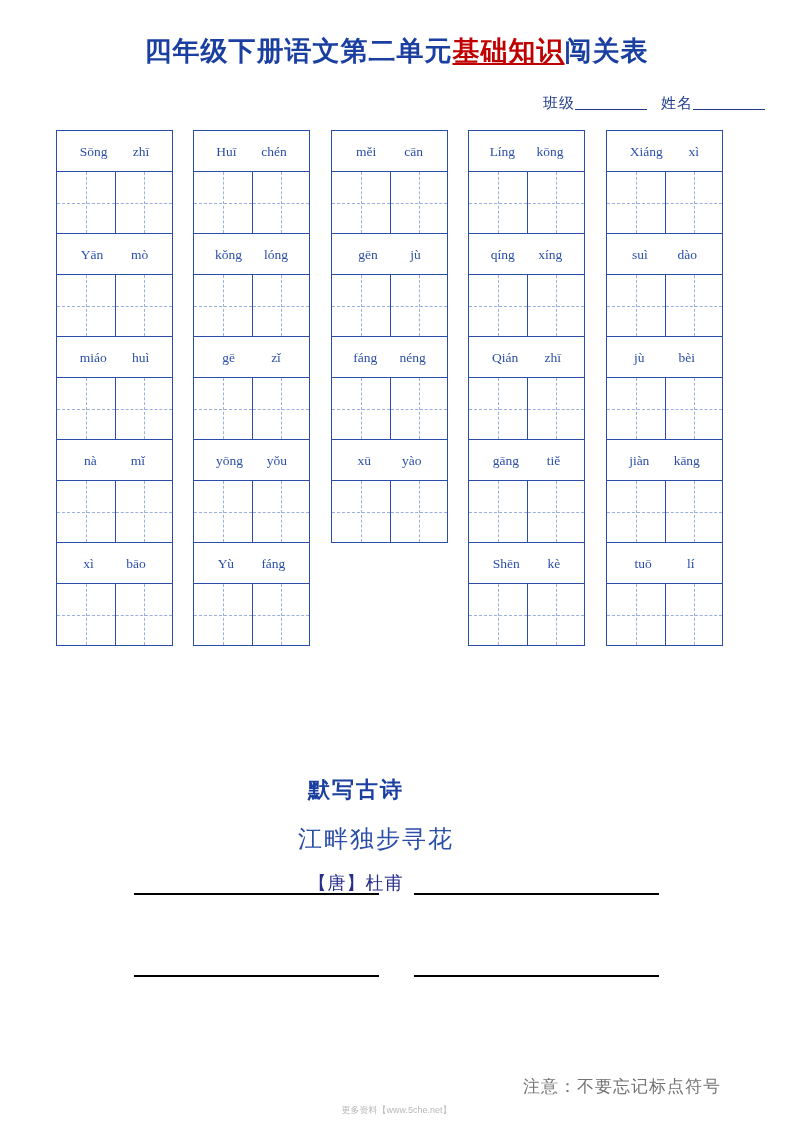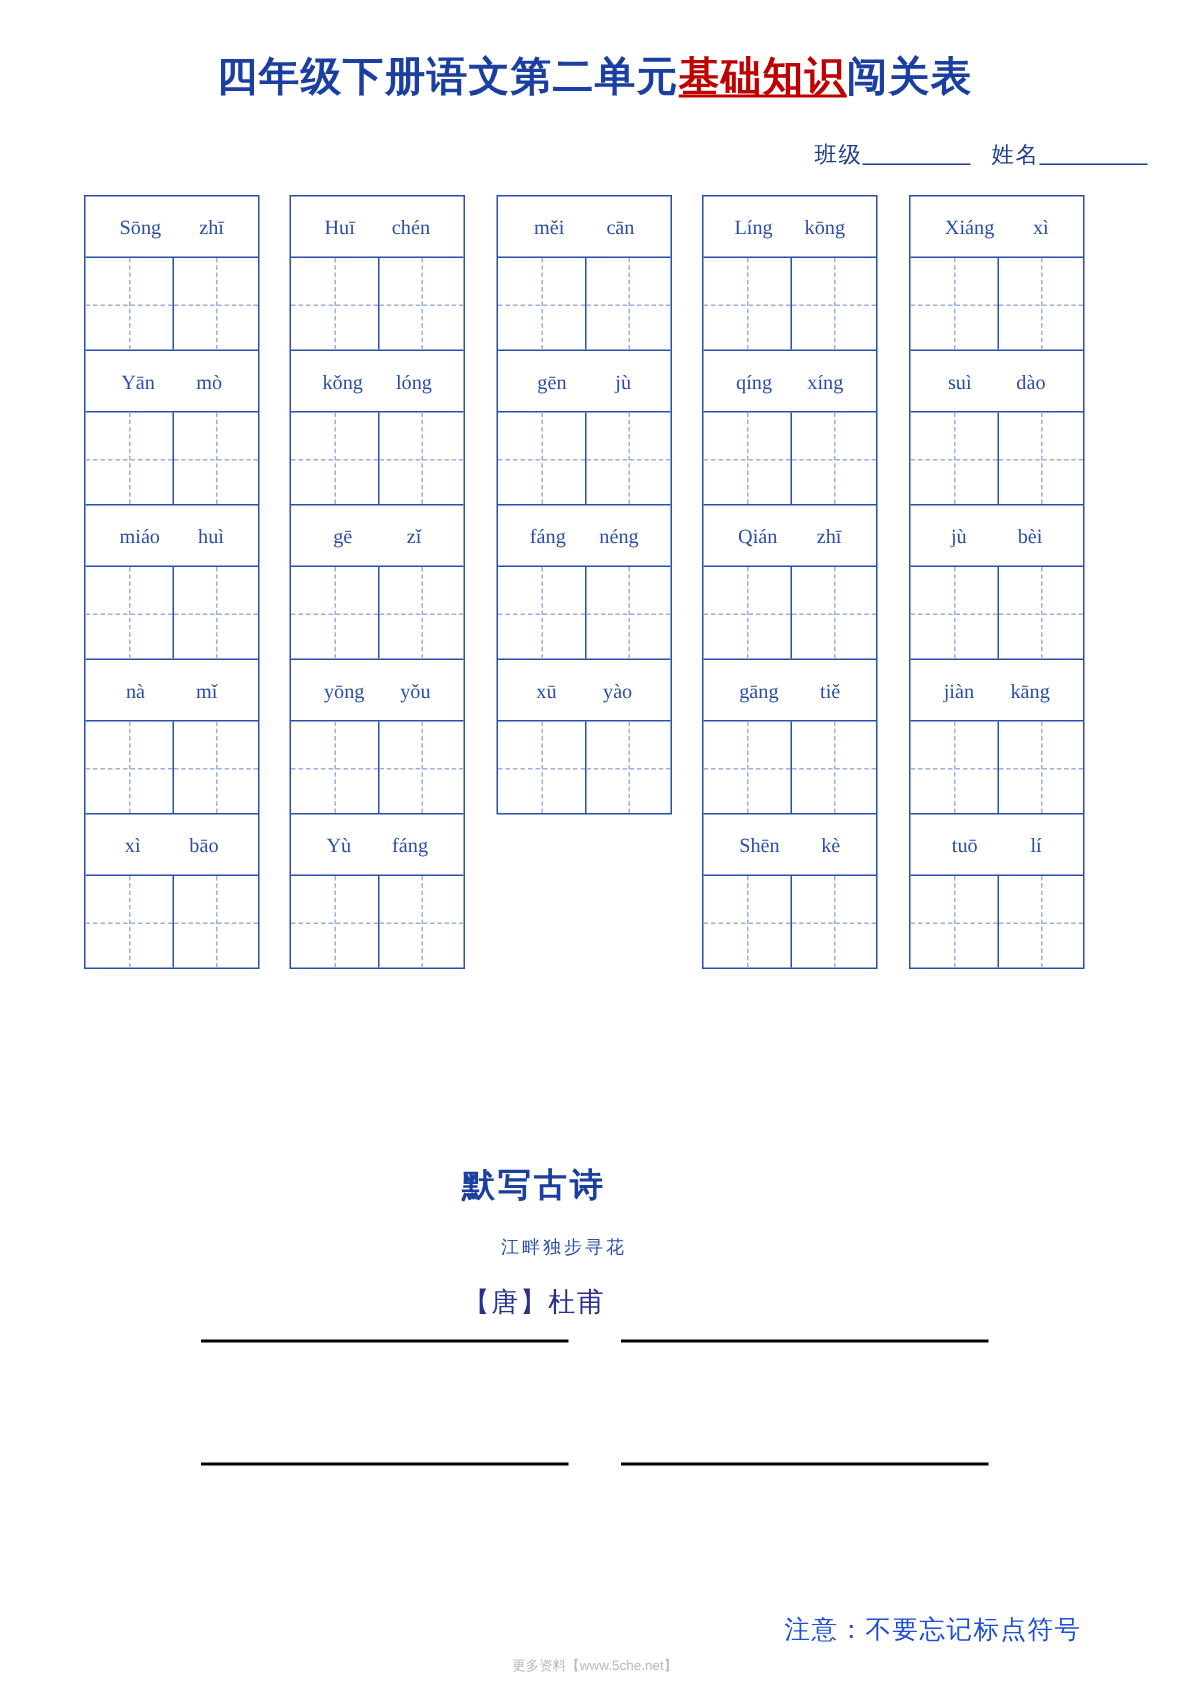--- a/index.html
+++ b/index.html
@@ -127,21 +127,21 @@
     text-align: center;
   }
   .poem-title {
     font-size: 22px;
     font-weight: bold;
     color: #1a3fa0;
     letter-spacing: 2px;
     margin-bottom: 18px;
   }
   .poem-subtitle {
-    font-size: 12px;
+    font-size: 24px;
     color: #2a4ea8;
     letter-spacing: 2px;
     margin-bottom: 16px;
     padding-left: 40px;
   }
   .poem-author {
     font-size: 18px;
     color: #2a2f8c;
     letter-spacing: 1px;
   }
@@ -162,21 +162,21 @@
     width: 245px;
     height: 0;
     border-bottom: 2px solid #000000;
   }
 
   .note {
     position: absolute;
     right: 72px;
     top: 1075px;
     font-size: 17px;
-    color: #1d4ed8;
+    color: #737373;
     letter-spacing: 1px;
     white-space: nowrap;
   }
 
   .footer-watermark {
     position: absolute;
     left: 0;
     top: 1104px;
     width: 793px;
     text-align: center;

